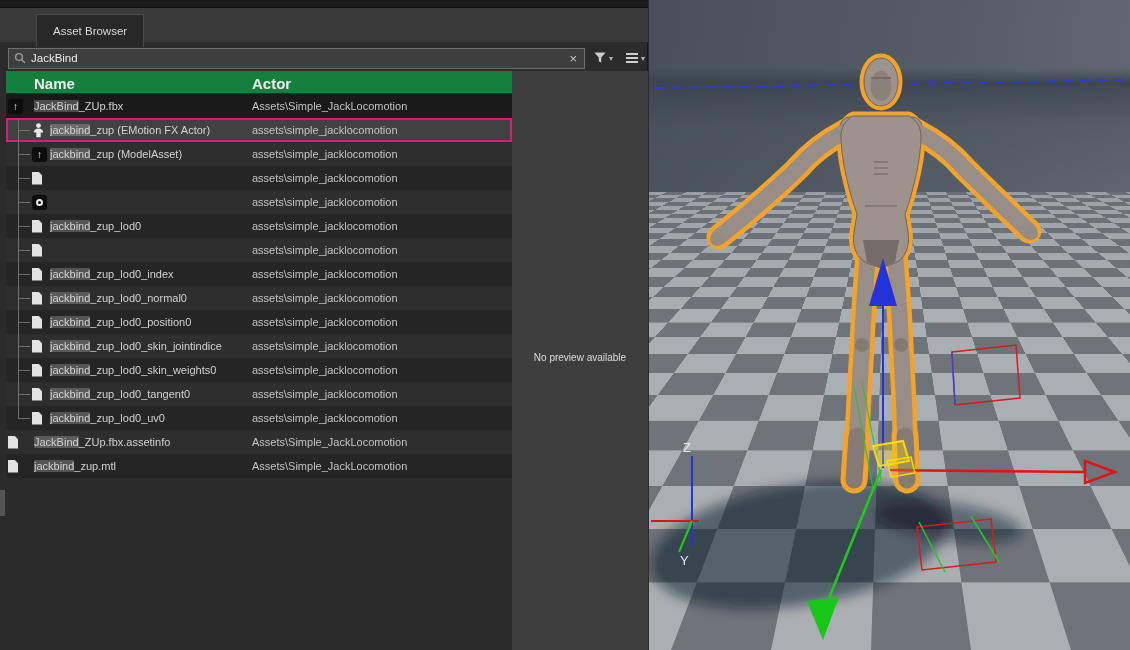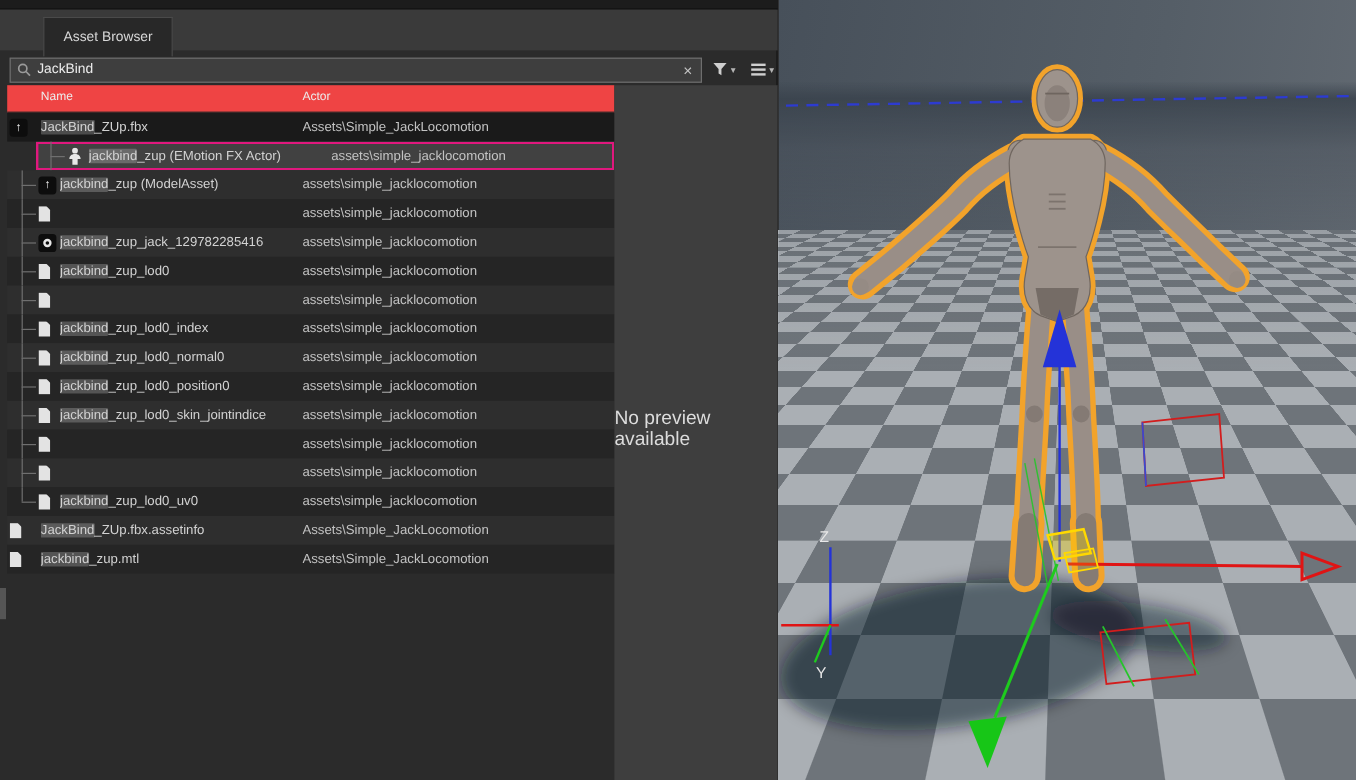--- a/index.html
+++ b/index.html
@@ -19,50 +19,50 @@
   .search-box svg{flex:0 0 auto;}
   .search-input{flex:1;background:transparent;border:none;outline:none;color:#ececec;
        font:11.5px "Liberation Sans",sans-serif;padding:0 5px;}
   .clear-x{color:#c4c4c4;font-size:13px;line-height:1;cursor:pointer;padding:0 2px;}
   .tool-btn{height:22px;display:flex;align-items:center;gap:3px;padding:0 4px;cursor:pointer;}
   .caret{font-size:8px;color:#b5b5b5;}
   .bars{display:inline-block;width:12px;}
   .bars i{display:block;height:2px;background:#cfcfcf;margin:2px 0;}
 
   
-  .table-header{position:absolute;left:6px;top:71px;width:506px;height:23px;background:#ef4444;
-       border-bottom:1px solid #262626;font-size:10px;font-weight:normal;color:#ececec;}
+  .table-header{position:absolute;left:6px;top:71px;width:506px;height:23px;background:#15803d;
+       border-bottom:1px solid #262626;font-size:15px;font-weight:bold;color:#ececec;}
   .table-header .col-name{position:absolute;left:28px;top:4px;}
   .table-header .col-path{position:absolute;left:246px;top:4px;}
   .rows{position:absolute;left:6px;top:94px;width:506px;}
   .row{position:relative;height:24px;font-size:11px;line-height:24px;color:#d2d2d2;cursor:default;}
   .row.even{background:#2e2e2e;}
   .row.odd{background:#252525;}
   .row.source{background:#1a1a1a;}
-  .row.selected{background:#414141;box-shadow:inset 0 0 0 2px var(--sel);margin-left:24px;}
+  .row.selected{background:#414141;box-shadow:inset 0 0 0 2px var(--sel);}
   .cell-name{position:absolute;left:28px;top:0;width:214px;white-space:nowrap;overflow:hidden;}
   .cell-path{position:absolute;left:246px;top:0;width:258px;white-space:nowrap;overflow:hidden;color:#c3c3c3;}
   .row.child .cell-name{left:44px;}
   .icon-slot{position:absolute;left:2px;top:0;height:24px;display:flex;align-items:center;}
   .row.child .icon-slot{left:26px;}
   .rail-top,.rail-bottom,.branch{display:none;}
   .row.child .rail-top{display:block;position:absolute;left:12px;top:0;height:12px;border-left:1px solid #6f6f6f;}
   .row.child .rail-bottom{display:block;position:absolute;left:12px;top:12px;height:12px;border-left:1px solid #6f6f6f;}
   .row.child .branch{display:block;position:absolute;left:12px;top:12px;width:12px;border-top:1px solid #6f6f6f;}
   .hl{background:rgba(255,255,255,0.22);border-radius:1px;}
   .ic-box{display:inline-block;width:15px;height:15px;background:#0d0d0d;border-radius:3px;color:#fff;
        font-size:10px;line-height:15px;text-align:center;font-weight:bold;}
   .ic-file{display:inline-block;width:10px;height:13px;background:#e3e3e3;
        clip-path:polygon(0 0,64% 0,100% 28%,100% 100%,0 100%);}
   .ic-matbox{display:inline-flex;width:15px;height:15px;background:#0d0d0d;border-radius:3px;align-items:center;justify-content:center;}
   .ic-matbox .ring{width:7px;height:7px;border:2px solid #e8e8e8;border-radius:50%;}
 
   .preview-pane{position:absolute;left:512px;top:71px;width:136px;bottom:0;background:#3e3e3e;
        display:flex;align-items:center;justify-content:center;}
-  .preview-pane span{font-size:16px;color:#dcdcdc;transform:translateY(-3px);}
+  .preview-pane span{font-size:10px;color:#dcdcdc;transform:translateY(-3px);}
   .edge-notch{position:absolute;left:0;top:490px;width:5px;height:26px;background:#555;}
 
   
   .viewport{position:absolute;left:649px;top:0;width:481px;height:650px;overflow:hidden;
        background:linear-gradient(100deg,#47505a 0%,#555e67 55%,#666d75 100%);}
   .gl-floor{position:absolute;left:50%;bottom:0;width:2600px;margin-left:-1300px;height:3000px;
        transform-origin:50% 100%;
        transform:perspective(480px) rotateX(40deg);
        background:repeating-conic-gradient(#aaafb4 0% 25%,#6e747a 25% 50%);
        background-size:200px 200px;background-position:-19px 0;}
@@ -172,21 +172,20 @@
   </div>
         <div class="row even child">
     <span class="rail-top"></span>
     <span class="rail-bottom"></span>
     <span class="branch"></span>
     <span class="icon-slot">
             <span class="ic-matbox">
               <span class="ring"></span>
             </span>
           </span>
-    <span class="cell-name"><span class="hl">jackbind</span>_zup_jack_129782285416</span>
     <span class="cell-path">assets\simple_jacklocomotion</span>
   </div>
         <div class="row odd child">
     <span class="rail-top"></span>
     <span class="rail-bottom"></span>
     <span class="branch"></span>
     <span class="icon-slot">
             <span class="ic-file"></span>
           </span>
     <span class="cell-name"><span class="hl">jackbind</span>_zup_lod0</span>
@@ -241,29 +240,31 @@
     <span class="cell-name"><span class="hl">jackbind</span>_zup_lod0_skin_jointindice</span>
     <span class="cell-path">assets\simple_jacklocomotion</span>
   </div>
         <div class="row odd child">
     <span class="rail-top"></span>
     <span class="rail-bottom"></span>
     <span class="branch"></span>
     <span class="icon-slot">
             <span class="ic-file"></span>
           </span>
-    <span class="cell-path">assets\simple_jacklocomotion</span>
-  </div>
-        <div class="row even child">
-    <span class="rail-top"></span>
-    <span class="rail-bottom"></span>
-    <span class="branch"></span>
-    <span class="icon-slot">
-            <span class="ic-file"></span>
-          </span>
+    <span class="cell-name"><span class="hl">jackbind</span>_zup_lod0_skin_weights0</span>
+    <span class="cell-path">assets\simple_jacklocomotion</span>
+  </div>
+        <div class="row even child">
+    <span class="rail-top"></span>
+    <span class="rail-bottom"></span>
+    <span class="branch"></span>
+    <span class="icon-slot">
+            <span class="ic-file"></span>
+          </span>
+    <span class="cell-name"><span class="hl">jackbind</span>_zup_lod0_tangent0</span>
     <span class="cell-path">assets\simple_jacklocomotion</span>
   </div>
         <div class="row odd child last-child">
     <span class="rail-top"></span>
 
     <span class="branch"></span>
     <span class="icon-slot">
             <span class="ic-file"></span>
           </span>
     <span class="cell-name"><span class="hl">jackbind</span>_zup_lod0_uv0</span>

